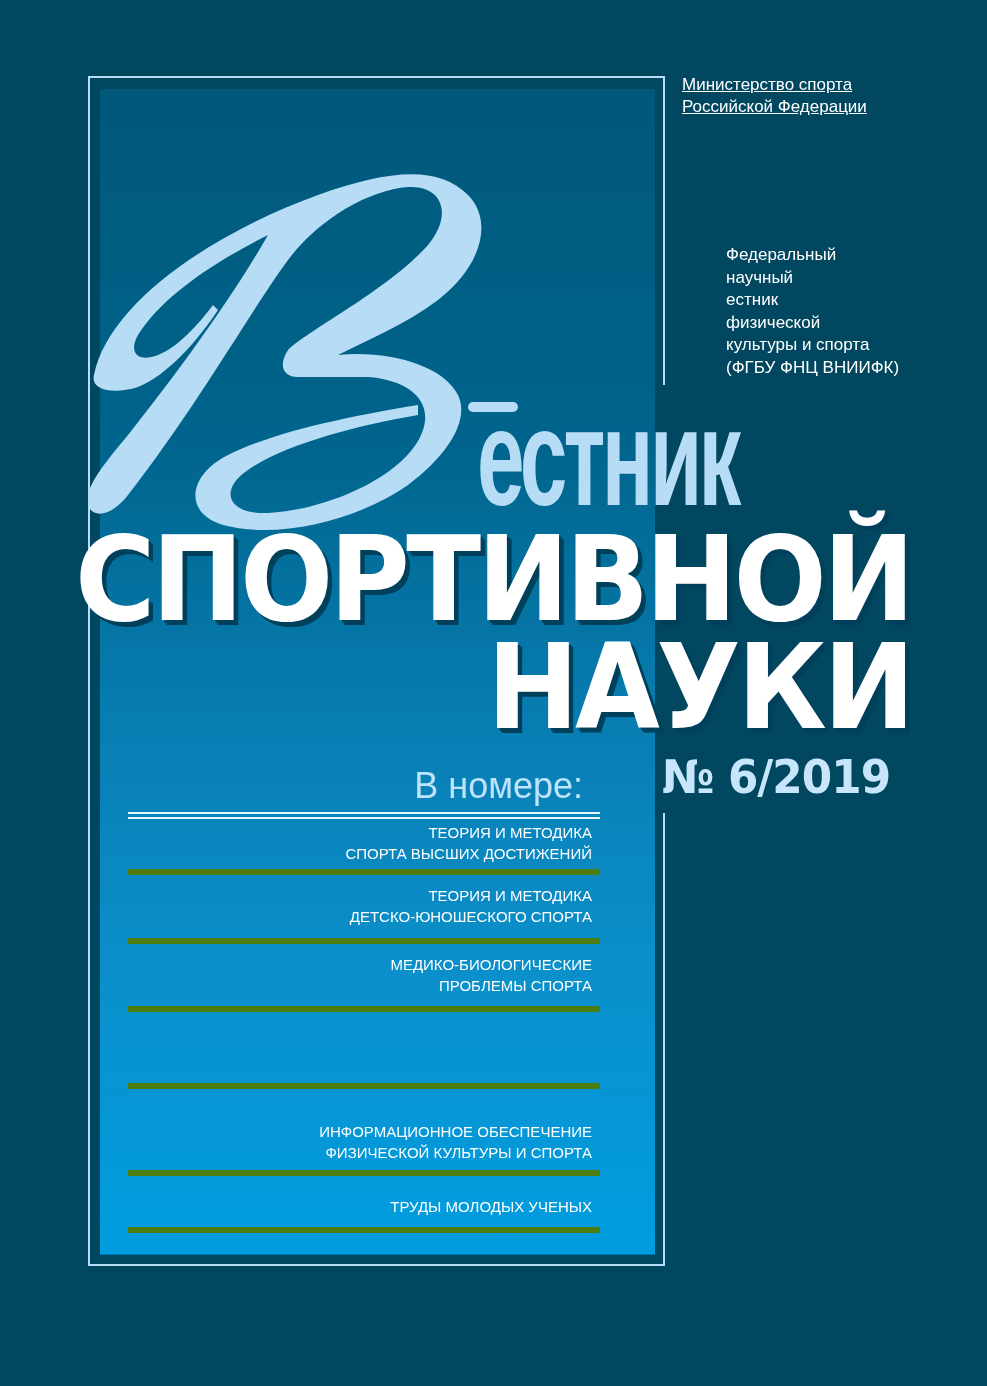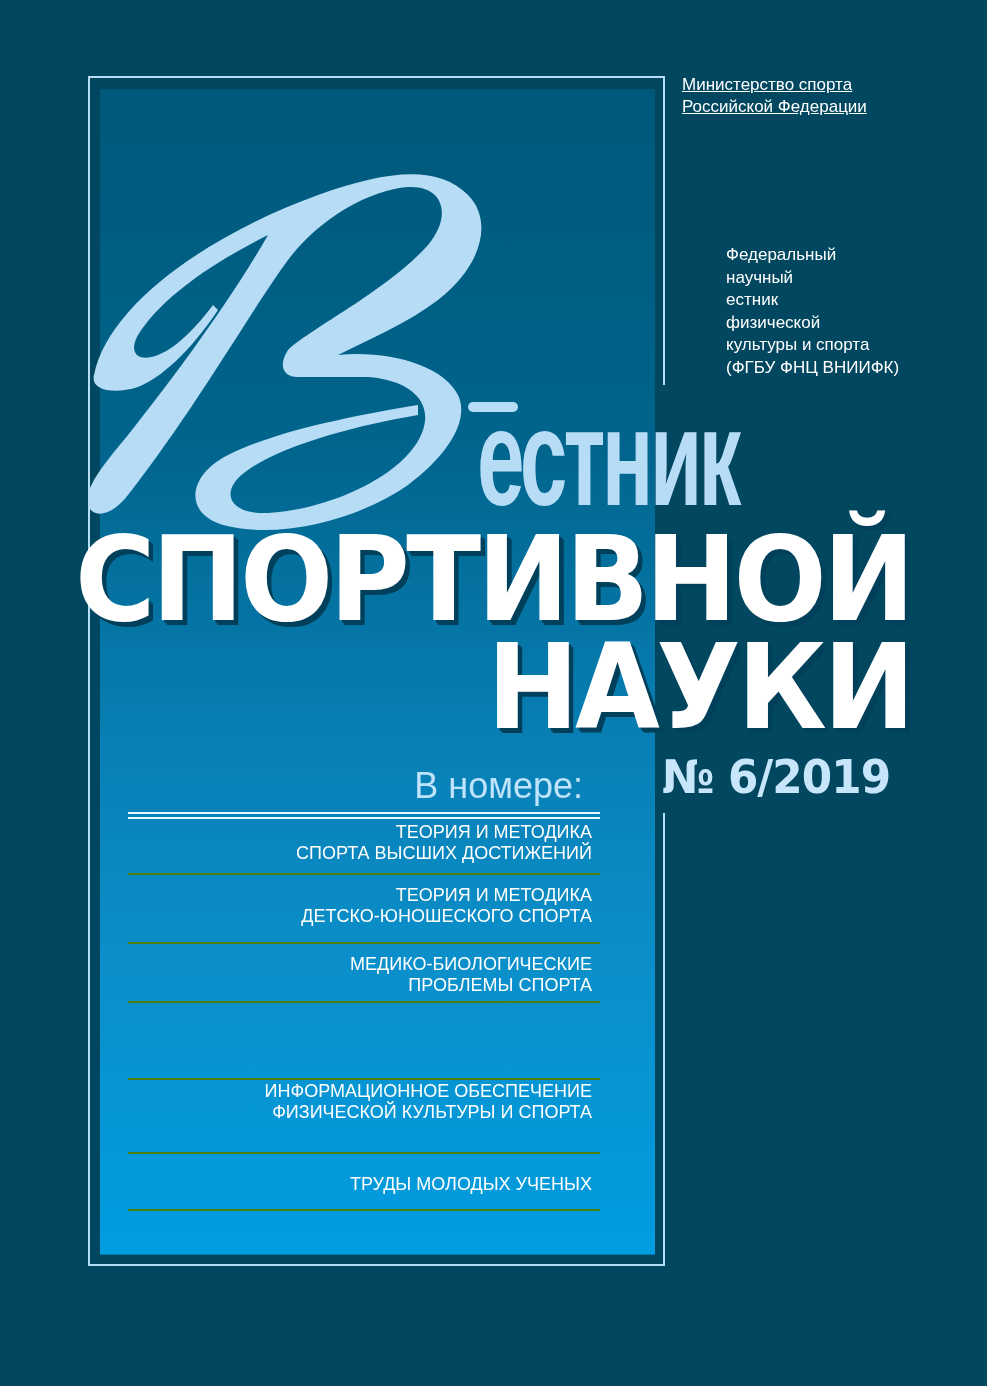--- a/index.html
+++ b/index.html
@@ -53,23 +53,23 @@
   }
   .in-issue {
     position:absolute; right:404px; top:765px; font-size:36px; color:#bfe3fa; font-weight:normal;
   }
   .double-rule {
     position:absolute; left:128px; width:472px; top:812px; height:7px;
     border-top:2px solid #e8f6ff; border-bottom:2px solid #e8f6ff; box-sizing:border-box;
   }
   .toc { position:absolute; left:128px; width:472px; top:819px; }
   .toc-item {
-    position:relative; text-align:right; color:#ffffff; font-size:18px; line-height:21px;
+    position:relative; text-align:right; color:#ffffff; font-size:15px; line-height:21px;
     padding-right:8px; box-sizing:border-box;
-    border-bottom:2px solid #4d7c0f;
+    border-bottom:6px solid #4d7c0f;
   }
   .toc-item .t { display:block; }
 </style>
 </head>
 <body>
 
 <div class="panel"></div>
 <div class="frame-outer"></div>
 <div class="frame-right-gap"></div>
 
@@ -135,26 +135,26 @@
 
 <div class="toc">
   <div class="toc-item" style="height:56px; padding-top:3px;">
     <span class="t">ТЕОРИЯ И МЕТОДИКА</span>
     <span class="t">СПОРТА ВЫСШИХ ДОСТИЖЕНИЙ</span>
   </div>
   <div class="toc-item" style="height:69px; padding-top:10px;">
     <span class="t">ТЕОРИЯ И МЕТОДИКА</span>
     <span class="t">ДЕТСКО-ЮНОШЕСКОГО СПОРТА</span>
   </div>
-  <div class="toc-item" style="height:59px; padding-top:10px;">
+  <div class="toc-item" style="height:68px; padding-top:10px;">
     <span class="t">МЕДИКО-БИОЛОГИЧЕСКИЕ</span>
     <span class="t">ПРОБЛЕМЫ СПОРТА</span>
   </div>
   <div class="toc-item" style="height:77px; padding-top:14px;">
   </div>
-  <div class="toc-item" style="height:74px; padding-top:1px;">
+  <div class="toc-item" style="height:87px; padding-top:32px;">
     <span class="t">ИНФОРМАЦИОННОЕ ОБЕСПЕЧЕНИЕ</span>
     <span class="t">ФИЗИЧЕСКОЙ КУЛЬТУРЫ И СПОРТА</span>
   </div>
   <div class="toc-item" style="height:57px; padding-top:20px;">
     <span class="t">ТРУДЫ МОЛОДЫХ УЧЕНЫХ</span>
   </div>
 </div>
 
 </body></html>

